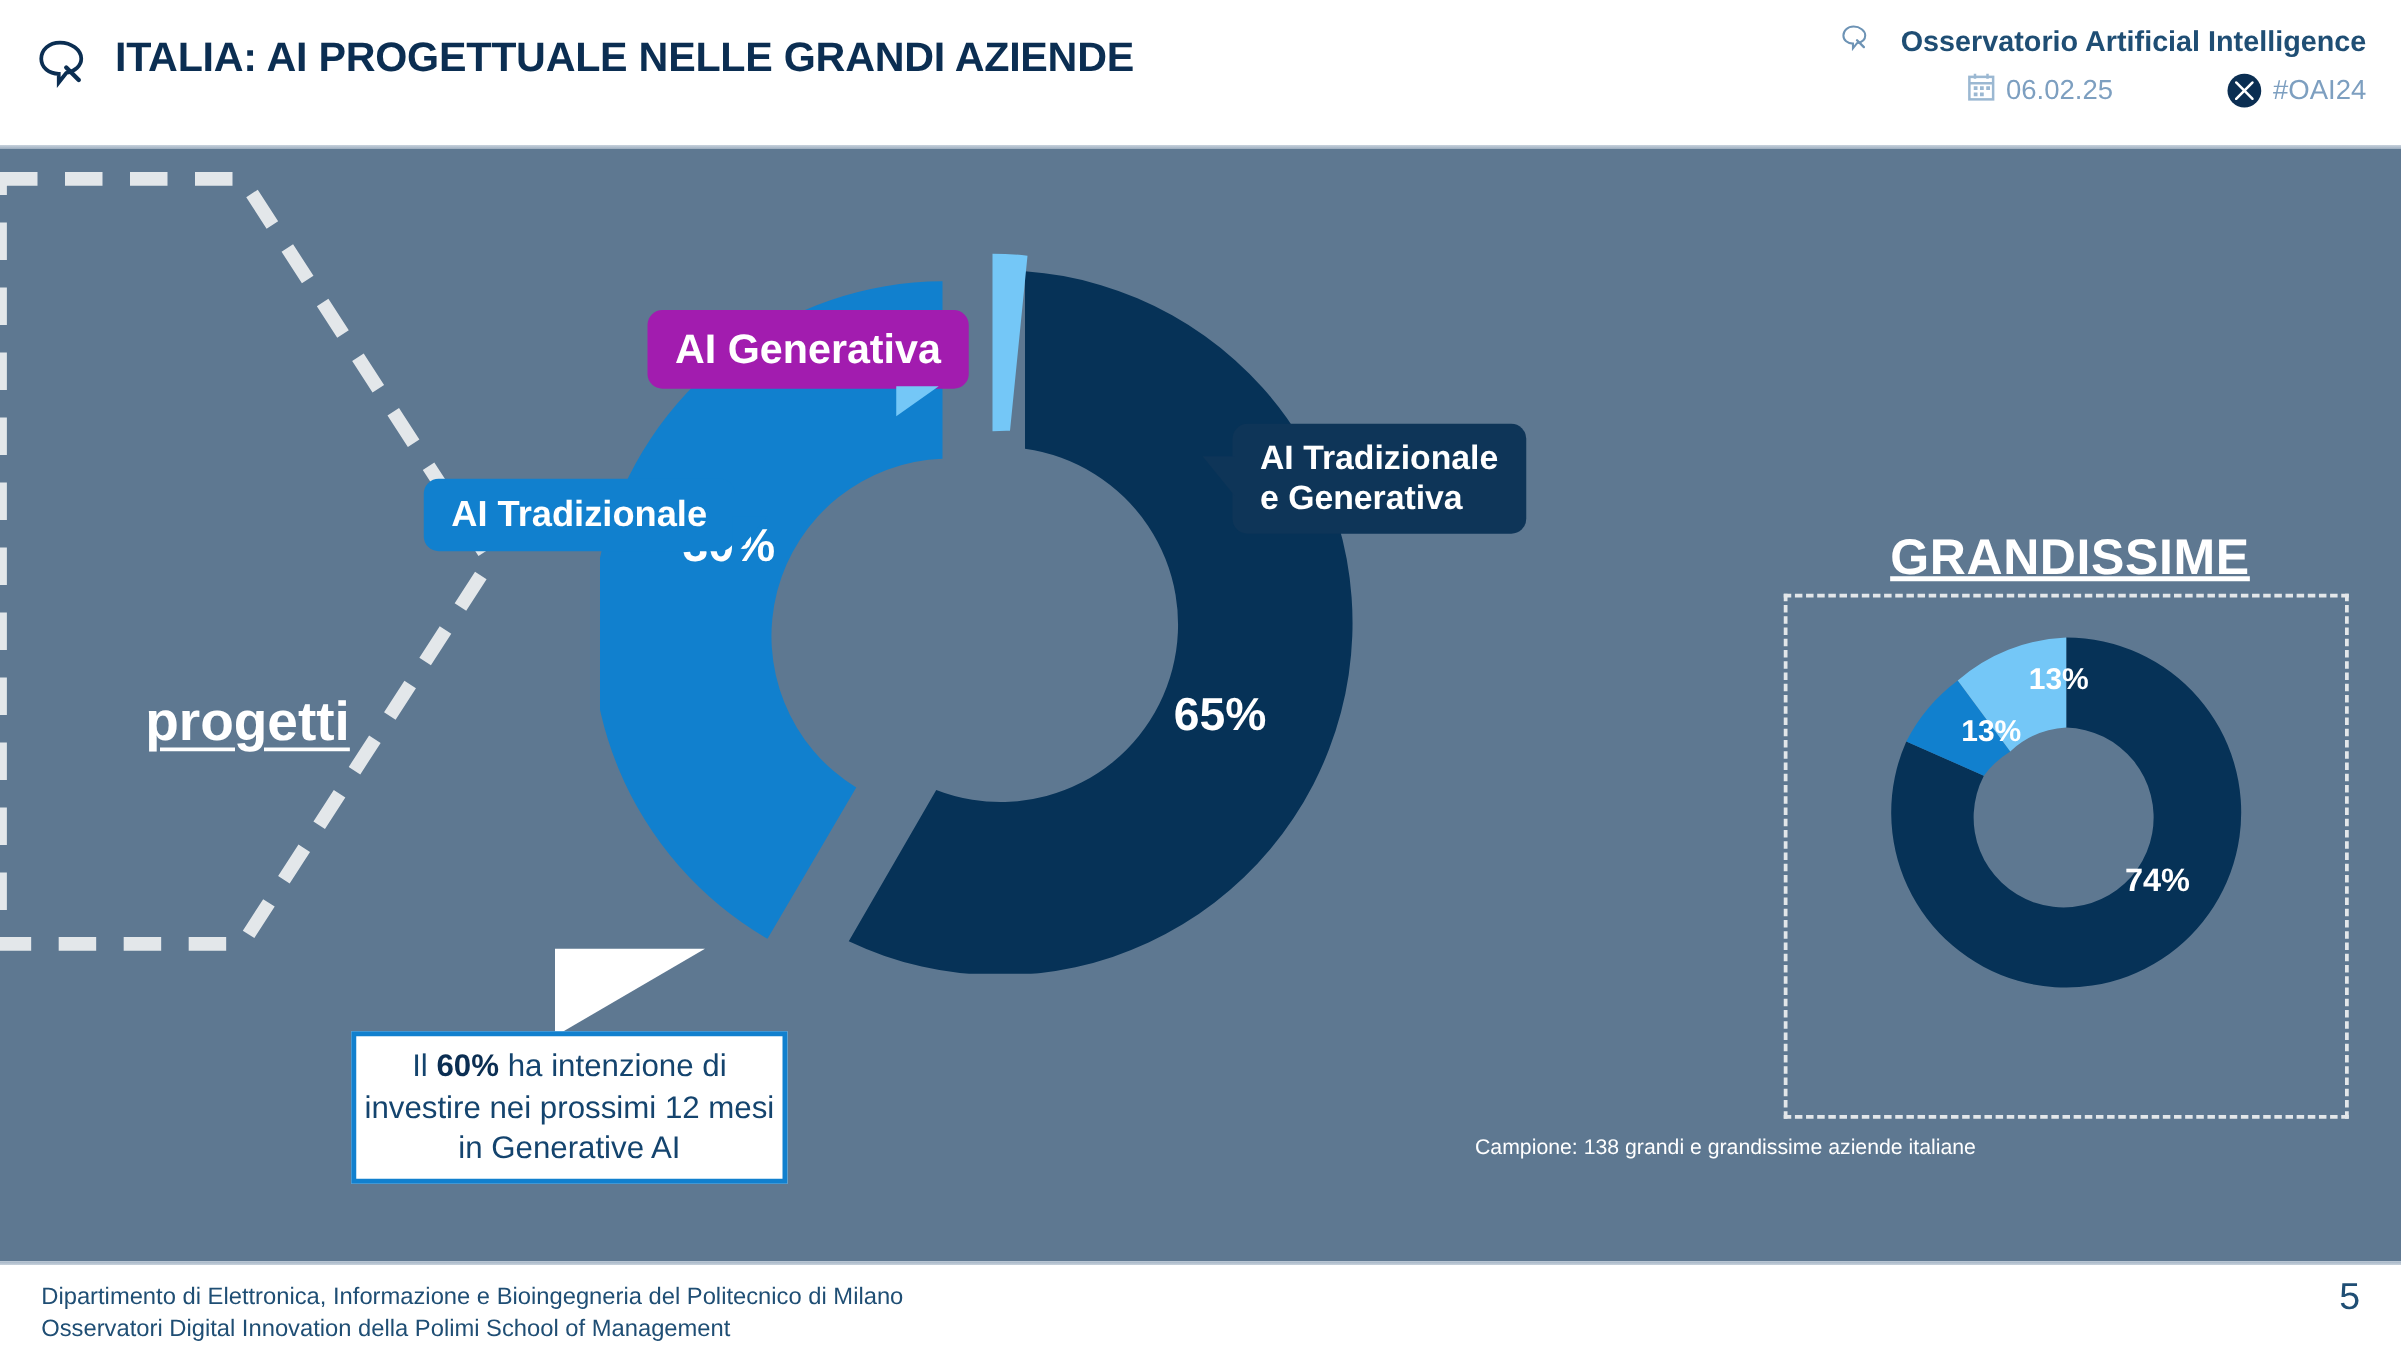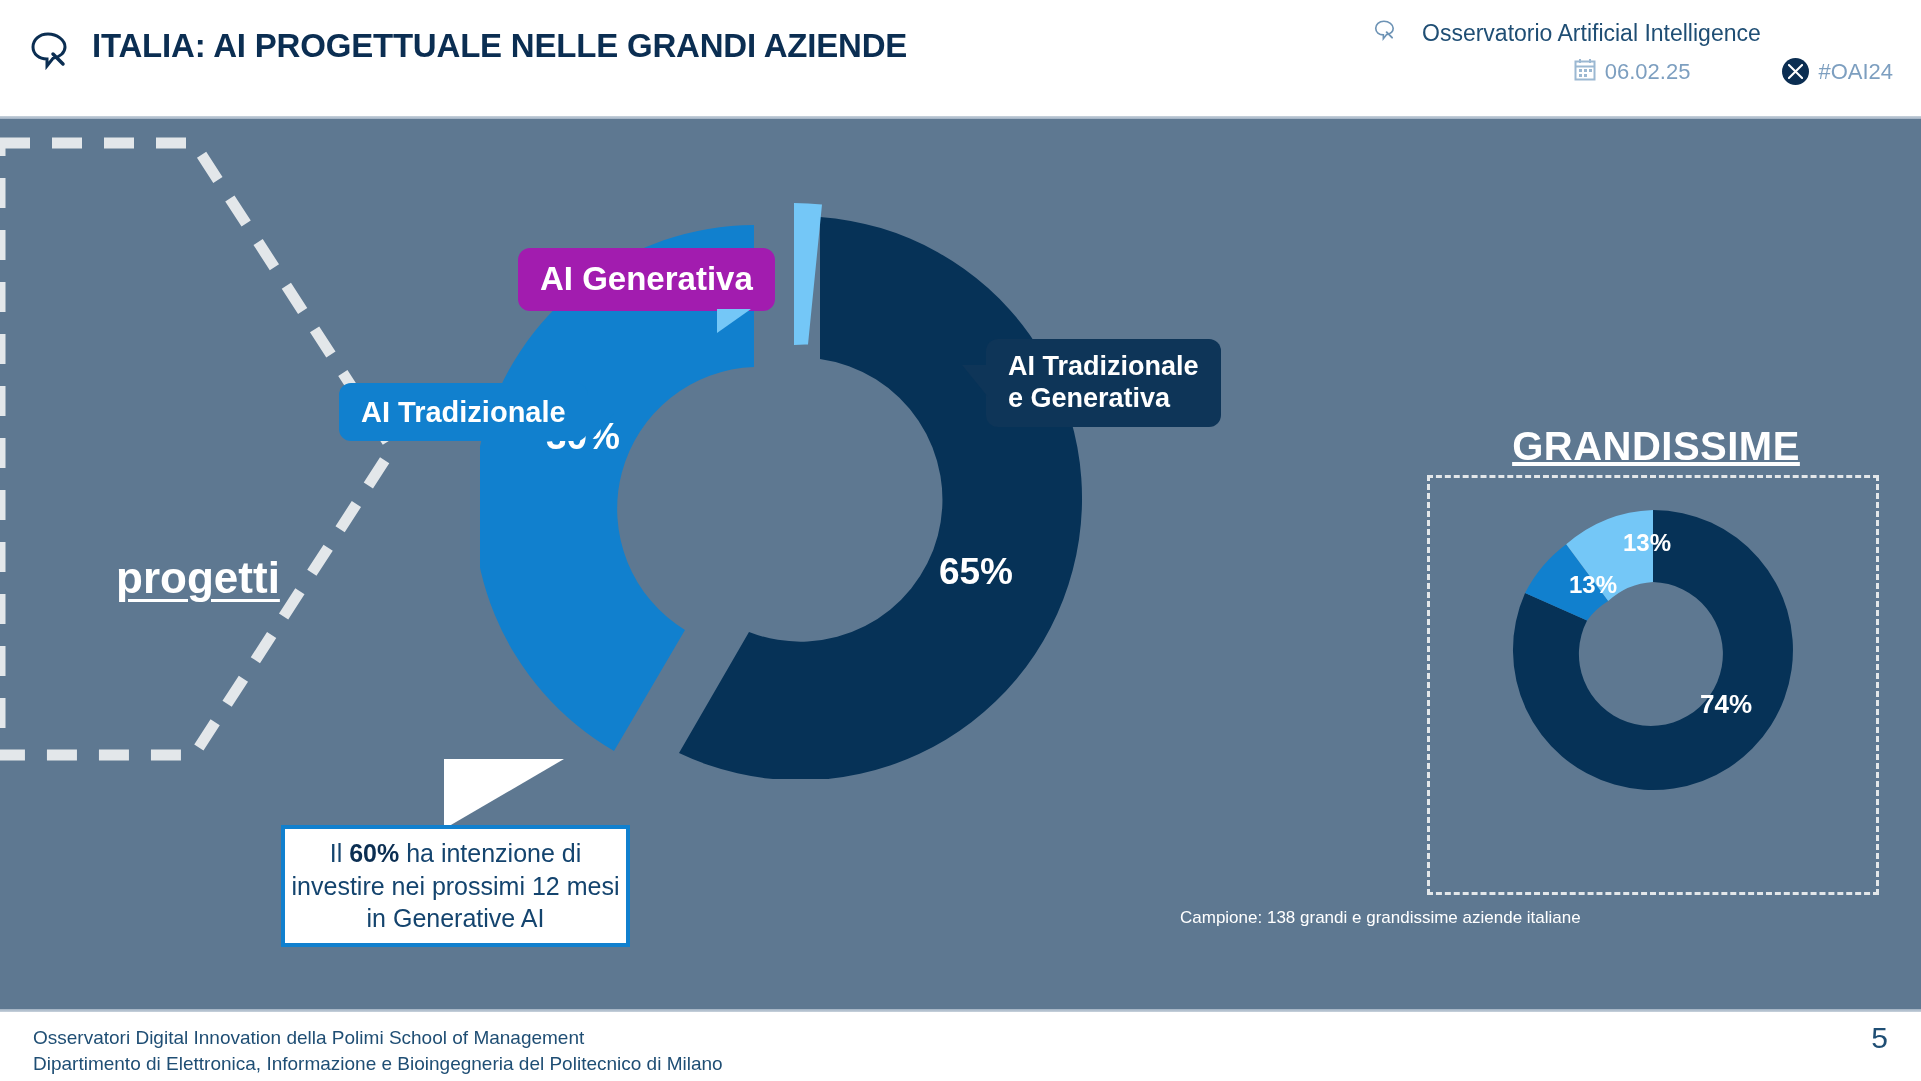--- a/index.html
+++ b/index.html
@@ -25,22 +25,22 @@
   #slide-title{
     position:absolute;left:92px;top:27px;
     font-size:33px;font-weight:bold;letter-spacing:-0.2px;
     color:#0b2e52;white-space:nowrap;text-align:right;
   }
   #brand-block{
     position:absolute;right:28px;top:18px;text-align:right;
     width:520px;
   }
   #brand-line1{
-    display:flex;align-items:center;gap:25px;
-    font-size:23px;color:#1f4e74;
+    display:flex;align-items:center;justify-content:flex-end;gap:25px;
+    font-size:23px;color:#1f4e74;font-weight:bold;
   }
   #brand-line2{
     display:flex;align-items:center;justify-content:flex-end;gap:10px;
     margin-top:10px;
   }
   .brand-sub{font-size:22px;color:#7d9fc0;}
   .meta-group{display:flex;align-items:center;gap:9px;}
   #meta-spacer{width:72px;}
   .xbadge{
     width:27px;height:27px;border-radius:50%;
@@ -283,17 +283,17 @@
       <text x="144" y="51" fill="#ffffff" font-family="Liberation Sans, sans-serif" font-size="24" font-weight="bold" text-anchor="middle">13%</text>
     </svg>
   </div>
 
   <div id="campione">Campione: 138 grandi e grandissime aziende italiane</div>
 </div>
 
 <div id="footer">
   <div id="footer-rule"></div>
   <div id="footer-left">
+    <div>Dipartimento di Elettronica, Informazione e Bioingegneria del Politecnico di Milano</div>
     <div>Osservatori Digital Innovation della Polimi School of Management</div>
-    <div>Dipartimento di Elettronica, Informazione e Bioingegneria del Politecnico di Milano</div>
   </div>
   <div id="page-number">5</div>
 </div>
 
 </body></html>

